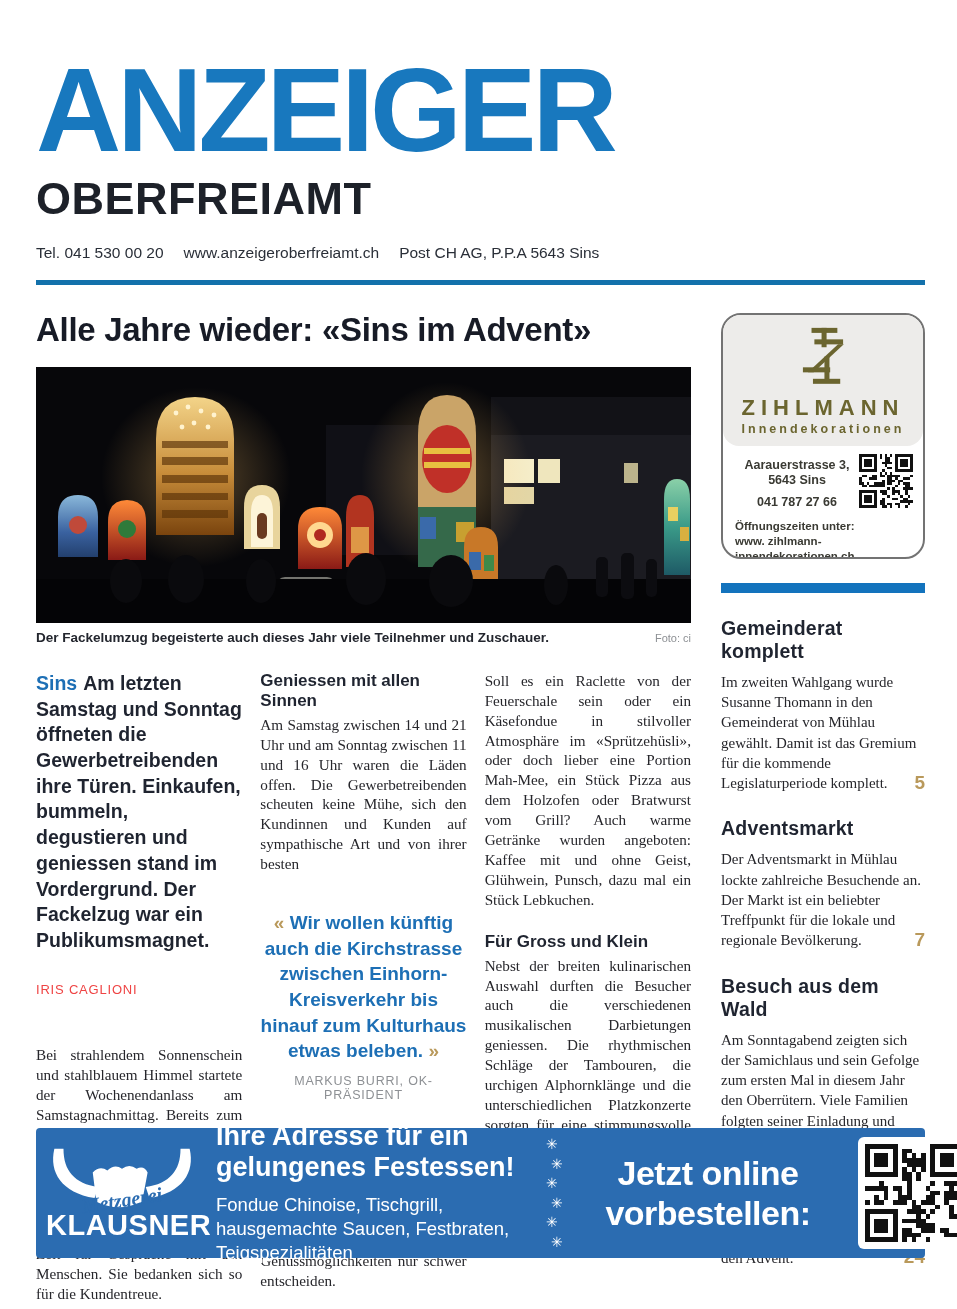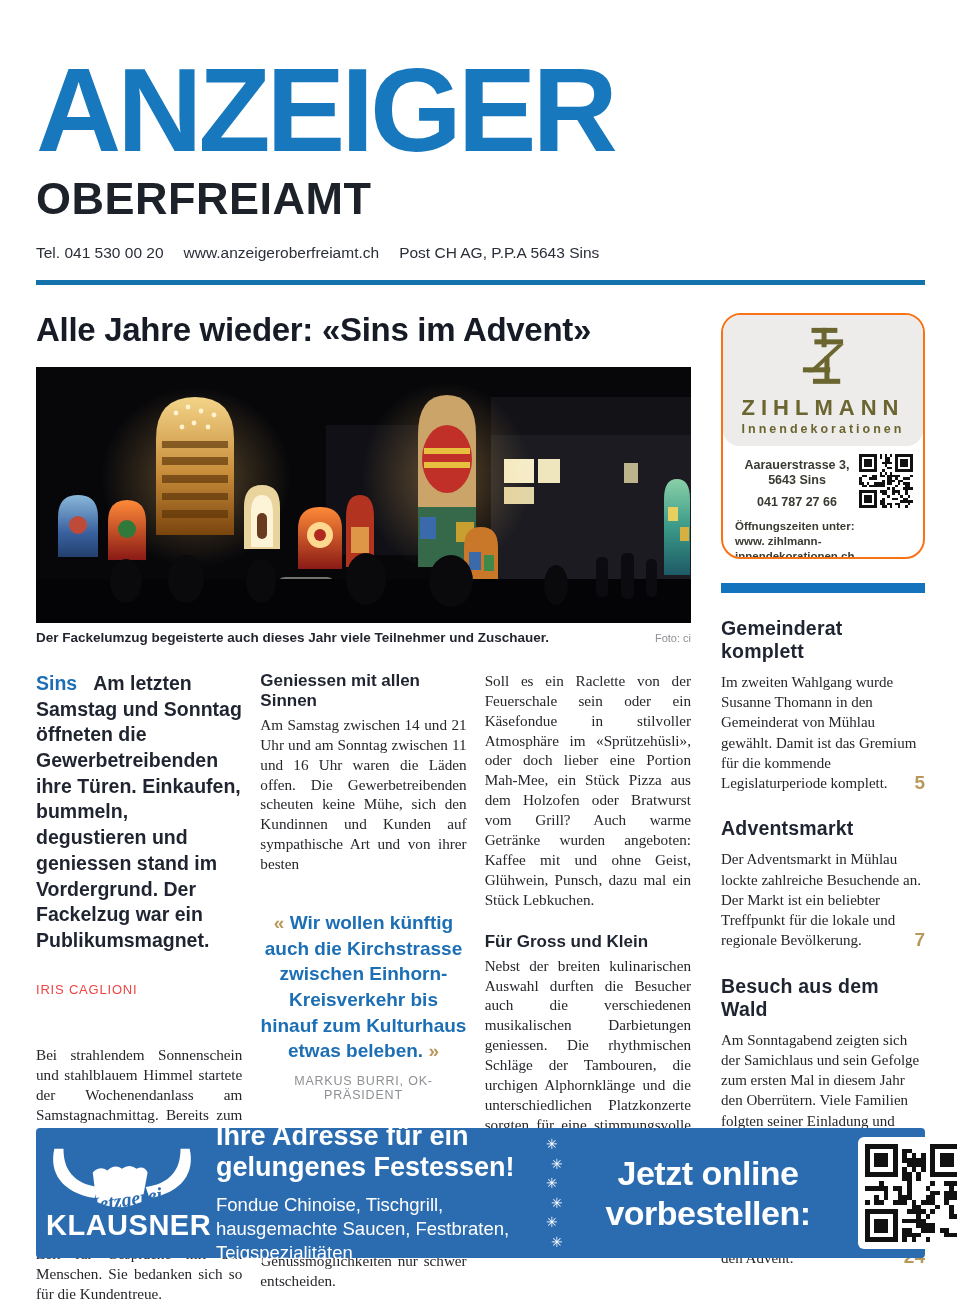--- a/index.html
+++ b/index.html
@@ -30,35 +30,35 @@
 
   figure.photo { margin-top:18px; }
   figure.photo svg { display:block; width:655px; height:256px; }
   .caption-row { display:flex; justify-content:space-between; align-items:baseline; margin-top:7px; }
   .caption { font-size:13.5px; font-weight:bold; color:#23262e; }
   .credit { font-size:11px; color:#8d9094; }
 
   .cols { display:grid; grid-template-columns:repeat(3,1fr); column-gap:18px; margin-top:26px; min-height:428px; }
   .serif { font-family:"Liberation Serif","DejaVu Serif",serif; font-size:15.2px; line-height:1.31; color:#26262b; text-align:justify; }
   .lead { font-size:19.5px; font-weight:bold; line-height:1.32; color:#1f2430; }
-  .lead .loc { color:#1d6fb5; margin-right:16px; }
+  .lead .loc { color:#1d6fb5; margin-right:6px; }
   .byline { margin-top:28px; font-size:13px; letter-spacing:0.8px; color:#ef4444; }
   .col1 .serif { margin-top:48px; }
   .subhead { font-size:17px; font-weight:bold; color:#1f2430; margin-bottom:4px; }
 
   .pullquote { margin:36px 0 30px; text-align:center; }
   .pq-text { font-size:19px; font-weight:bold; color:#1d6fb5; line-height:1.35; }
   .pq-mark { color:#b9995b; }
   .pq-attr { margin-top:10px; font-size:12.5px; letter-spacing:0.8px; color:#8d9094; }
 
   .col3 .subhead { margin-top:22px; }
 
   
   .zihlmann {
-    border:2px solid #f97316; border-radius:20px; overflow:hidden; background:#fff;
+    border:2px solid #737373; border-radius:20px; overflow:hidden; background:#fff;
     height:246px; display:flex; flex-direction:column; margin-top:2px;
   }
   .z-top { background:#edecea; border-radius:0 0 16px 16px; text-align:center; padding:10px 0 10px; }
   .z-top svg { display:block; margin:0 auto; }
   .z-brand { font-size:22px; font-weight:bold; letter-spacing:6px; color:#6b652f; margin-top:4px; }
   .z-tag { font-size:12.5px; letter-spacing:3px; color:#6b652f; margin-top:1px; font-weight:bold; }
   .z-bottom { flex:1; padding:8px 10px 6px 12px; }
   .z-row { display:flex; align-items:flex-start; justify-content:space-between; }
   .z-addr { font-size:12.5px; font-weight:bold; color:#3a3a33; text-align:center; line-height:1.25; padding-top:4px; flex:1; }
   .z-phone { margin-top:6px; }

